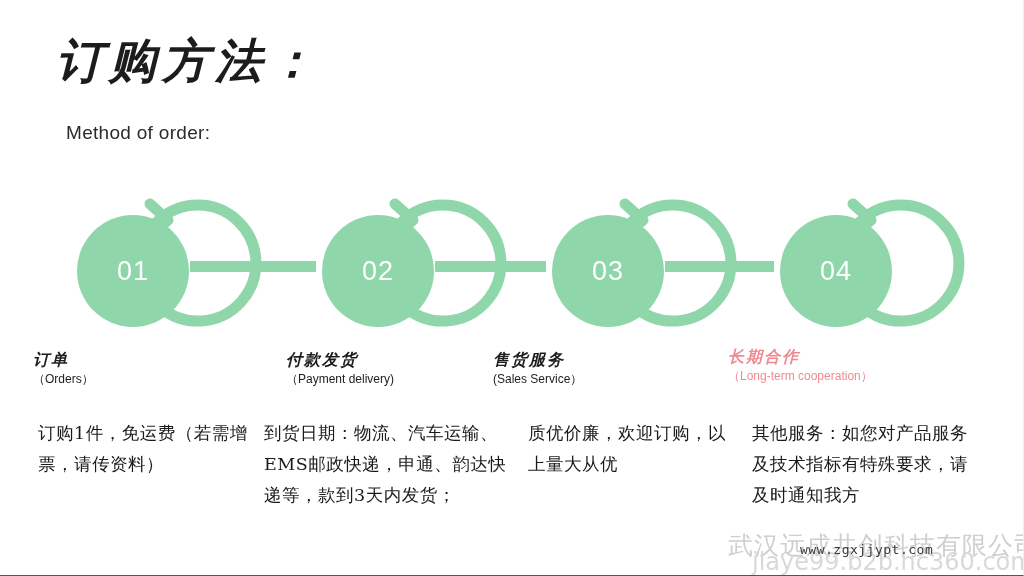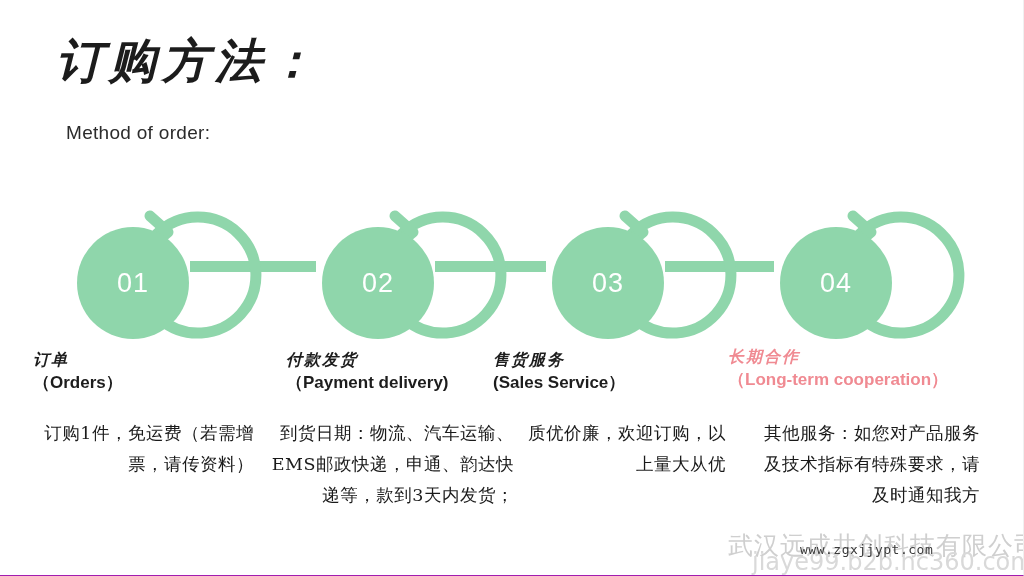--- a/index.html
+++ b/index.html
@@ -60,21 +60,21 @@
   .connector {
     position: absolute;
     height: 11px;
     background: #8fd6ab;
     top: 96px;
   }
   .node {
     position: absolute;
     width: 150px;
     height: 150px;
-    top: 43px;
+    top: 31px;
   }
   .node svg {
     position: absolute;
     left: 0;
     top: 0;
     width: 150px;
     height: 150px;
     overflow: visible;
   }
   .node .disc {
@@ -110,35 +110,35 @@
   .caption .cn {
     font-family: "DejaVu Serif", serif;
     font-weight: 700;
     font-style: italic;
     font-size: 16px;
     letter-spacing: 2px;
     color: #1d1d1d;
     display: block;
   }
   .caption .en {
-    font-size: 17px;
-    font-weight: 700;
+    font-size: 12px;
+    font-weight: 400;
     color: #1d1d1d;
     display: block;
     white-space: nowrap;
   }
   .caption.highlight .cn,
   .caption.highlight .en {
     color: #f08a92;
   }
 
   
   .body-col {
     position: absolute;
-    text-align: right;
+    text-align: left;
     font-family: "DejaVu Serif", serif;
     font-size: 17.5px;
     line-height: 1.78;
     color: #1a1a1a;
     letter-spacing: 0.5px;
   }
 
   
   .wm-company {
     position: absolute;

